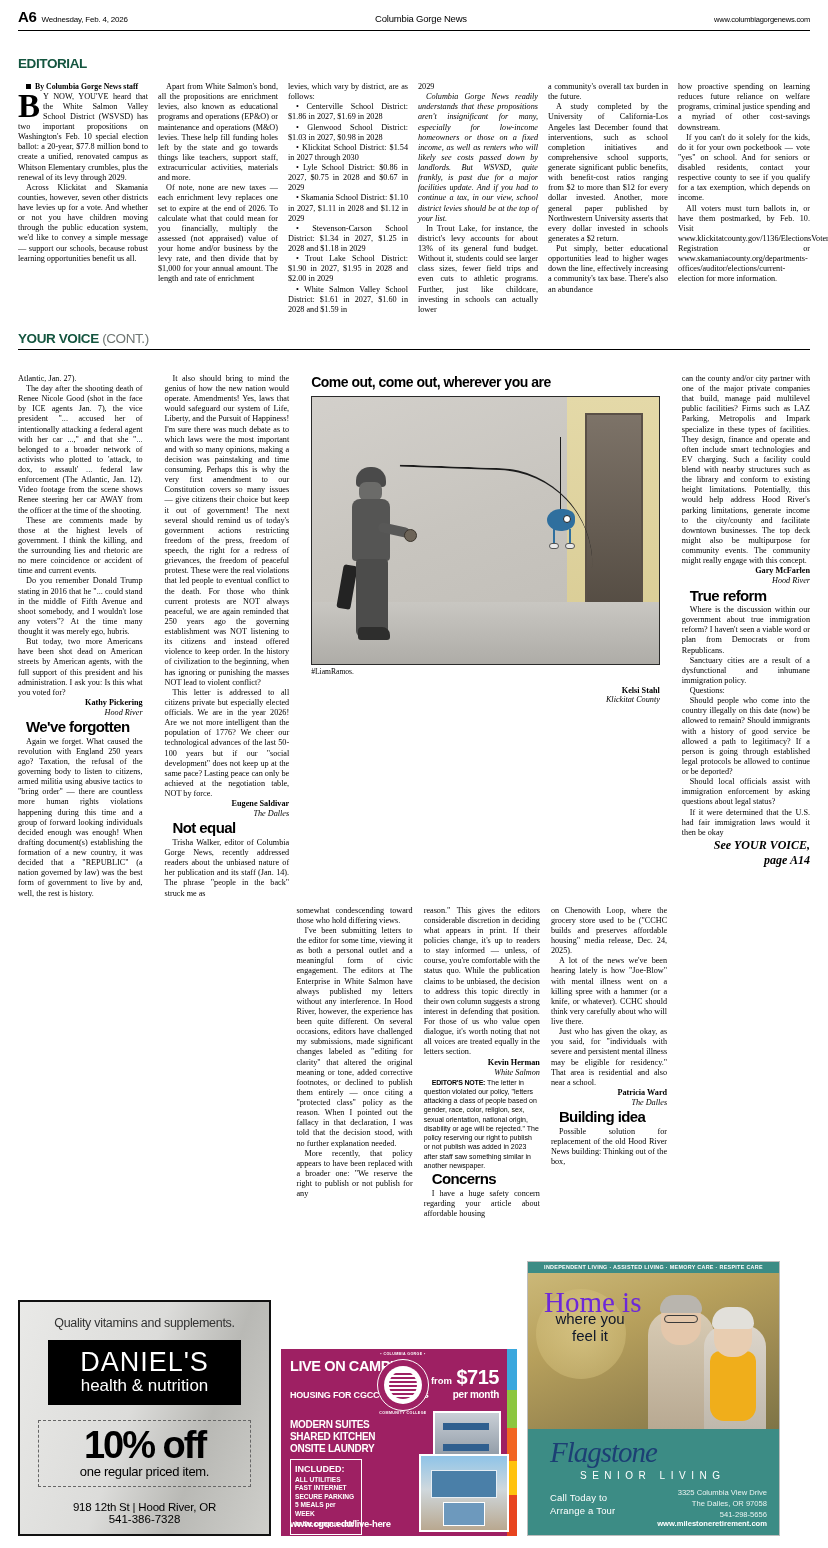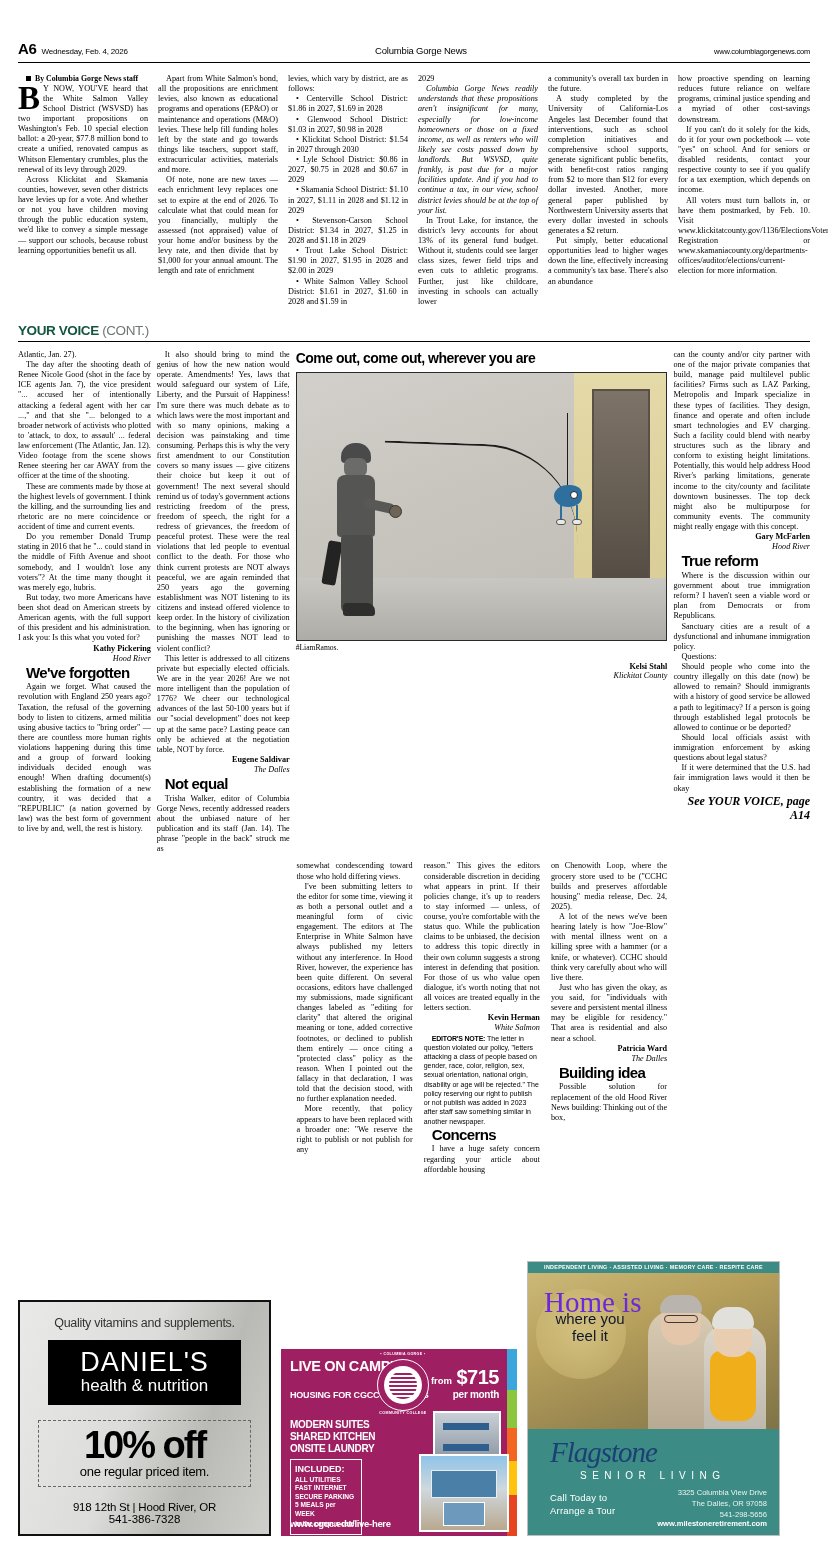--- a/index.html
+++ b/index.html
@@ -8,21 +8,21 @@
     width:828px; height:1548px;
     background:#ffffff;
     font-family:"Liberation Serif", serif;
     color:#000;
     overflow:hidden;
     position:relative;
   }
   .page { width:828px; height:1548px; position:relative; padding:0 18px; }
 
   
-  .masthead { display:flex; align-items:baseline; padding-top:40px; }
+  .masthead { display:flex; align-items:baseline; padding-top:8px; }
   .folio { font-family:"Liberation Sans", sans-serif; font-weight:bold; font-size:15px; letter-spacing:-.3px; }
   .folio-date { font-family:"Liberation Sans", sans-serif; font-size:8px; margin-left:5px; letter-spacing:-.2px; }
   .masthead-center { flex:1; text-align:center; font-family:"Liberation Sans", sans-serif; font-size:9.5px; letter-spacing:-.2px; }
   .masthead-right { font-family:"Liberation Sans", sans-serif; font-size:7.5px; letter-spacing:-.2px; }
   .rule-thick { border-top:1.6px solid #000; margin-top:5px; }
 
   
   .sec-label {
     font-family:"Liberation Sans", sans-serif;
     font-weight:bold; font-size:13.5px;
@@ -72,21 +72,21 @@
 
   
   .editorial-body { margin-top:11px; }
   .editorial-body .col { width:132px; }
   .editorial-body .col:nth-child(1){ width:143px; }
   .editorial-body .col:nth-child(7){ width:143px; }
 
   
   .yourvoice-label { margin-top:16px; }
   .yv-rule { border-top:1px solid #000; margin-top:3px; }
-  .yv-top { margin-top:8px; display:flex; gap:6px; }
+  .yv-top { margin-top:24px; display:flex; gap:22px; }
   .yv-col-a { width:139px; }
   .yv-col-b { width:139px; }
   .cartoon-wrap { width:389px; }
   .cartoon-title {
     font-family:"Liberation Sans", sans-serif; font-weight:bold;
     font-size:14px; letter-spacing:-.5px; margin-bottom:6px;
   }
   .cartoon-frame { width:100%; height:269px; border:1px solid #2a2a2a; overflow:hidden; position:relative; }
   .cartoon-credit { font-size:7.6px; margin-top:2px; }
   .cartoon-sig { text-align:right; font-weight:bold; font-size:8.2px; margin-top:10px; }
@@ -202,20 +202,21 @@
 <div class="page">
 
   <div class="masthead">
     <span class="folio">A6</span>
     <span class="folio-date">Wednesday, Feb. 4, 2026</span>
     <span class="masthead-center">Columbia Gorge News</span>
     <span class="masthead-right">www.columbiagorgenews.com</span>
   </div>
   <div class="rule-thick"></div>
 
+  <div class="sec-label editorial-label">EDITORIAL</div>
 
   <div class="cols editorial-body">
     <div class="col">
       <p class="byline"><span class="sq"></span><span>By Columbia Gorge News staff</span></p>
       <p class="dropcap noind">BY NOW, YOU'VE heard that the White Salmon Valley School District (WSVSD) has two important propositions on Washington's Feb. 10 special election ballot: a 20-year, $77.8 million bond to create a unified, renovated campus as Whitson Elementary crumbles, plus the renewal of its levy through 2029.</p>
       <p>Across Klickitat and Skamania counties, however, seven other districts have levies up for a vote. And whether or not you have children moving through the public education system, we'd like to convey a simple message — support our schools, because robust learning opportunities benefit us all.</p>
     </div>
     <div class="col">
       <p>Apart from White Salmon's bond, all the propositions are enrichment levies, also known as educational programs and operations (EP&amp;O) or maintenance and operations (M&amp;O) levies. These help fill funding holes left by the state and go towards things like teachers, support staff, extracurricular activities, materials and more.</p>
       <p>Of note, none are new taxes — each enrichment levy replaces one set to expire at the end of 2026. To calculate what that could mean for you financially, multiply the assessed (not appraised) value of your home and/or business by the levy rate, and then divide that by $1,000 for your annual amount. The length and rate of enrichment</p>

